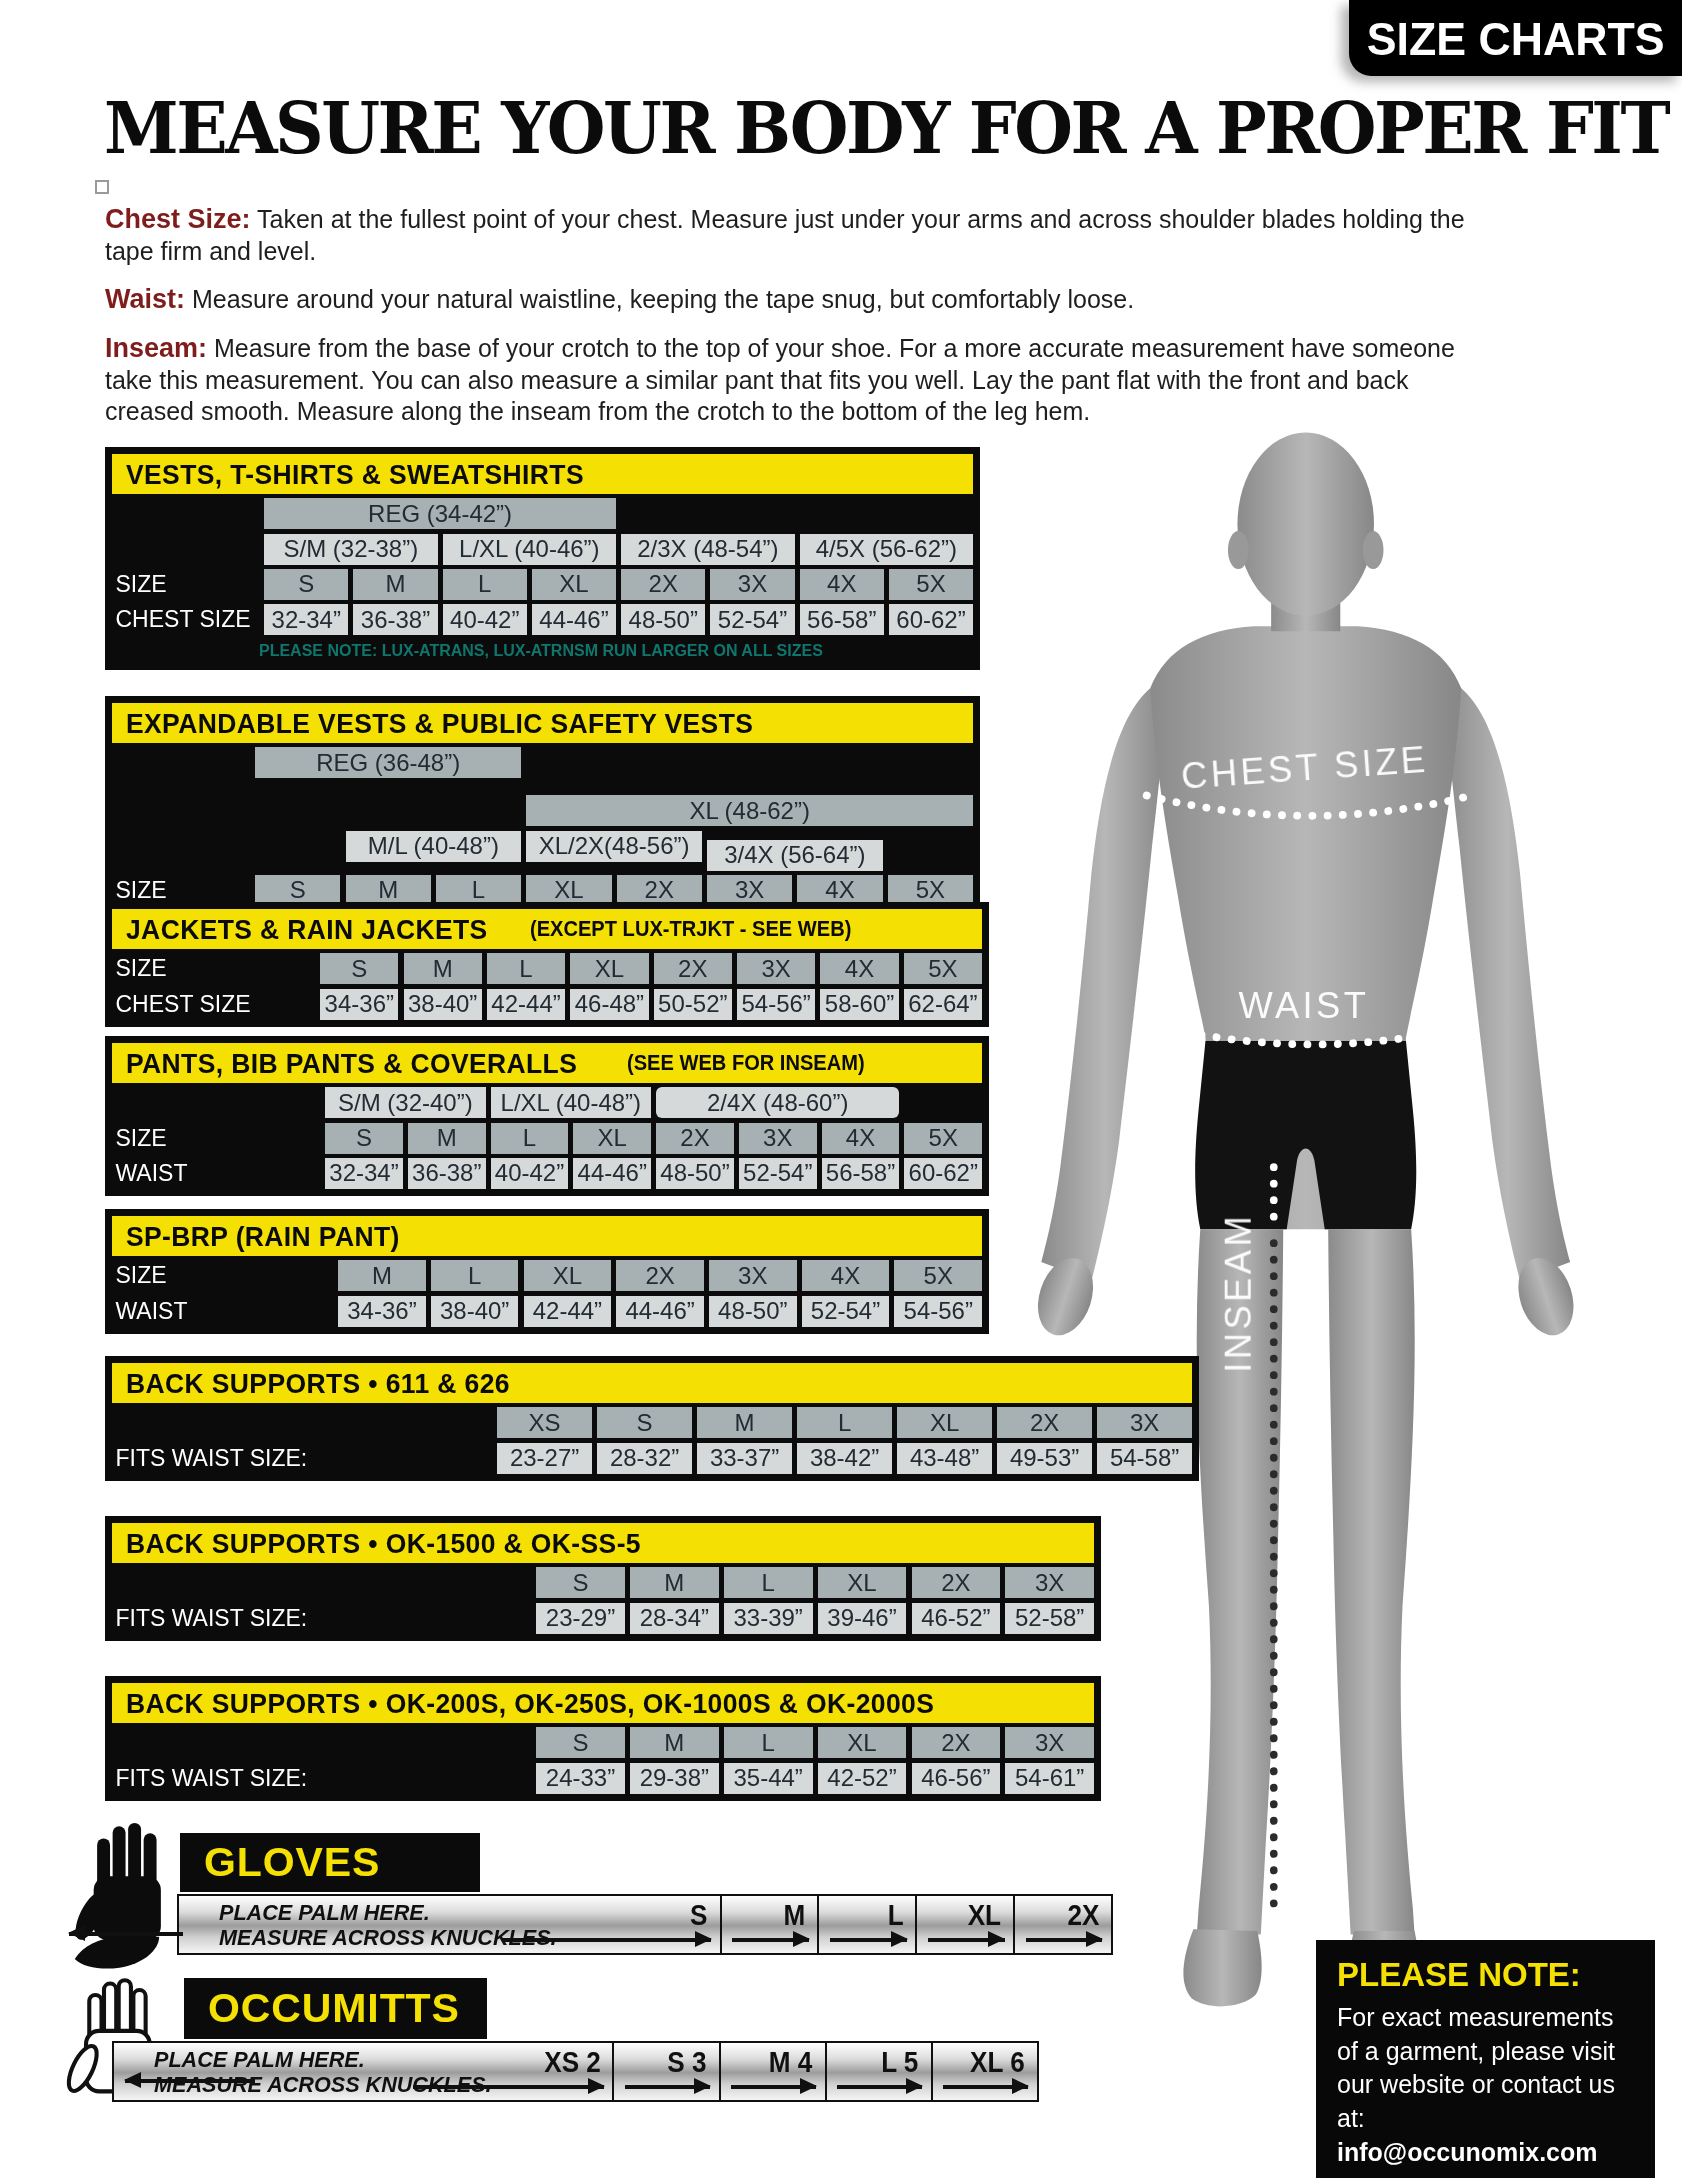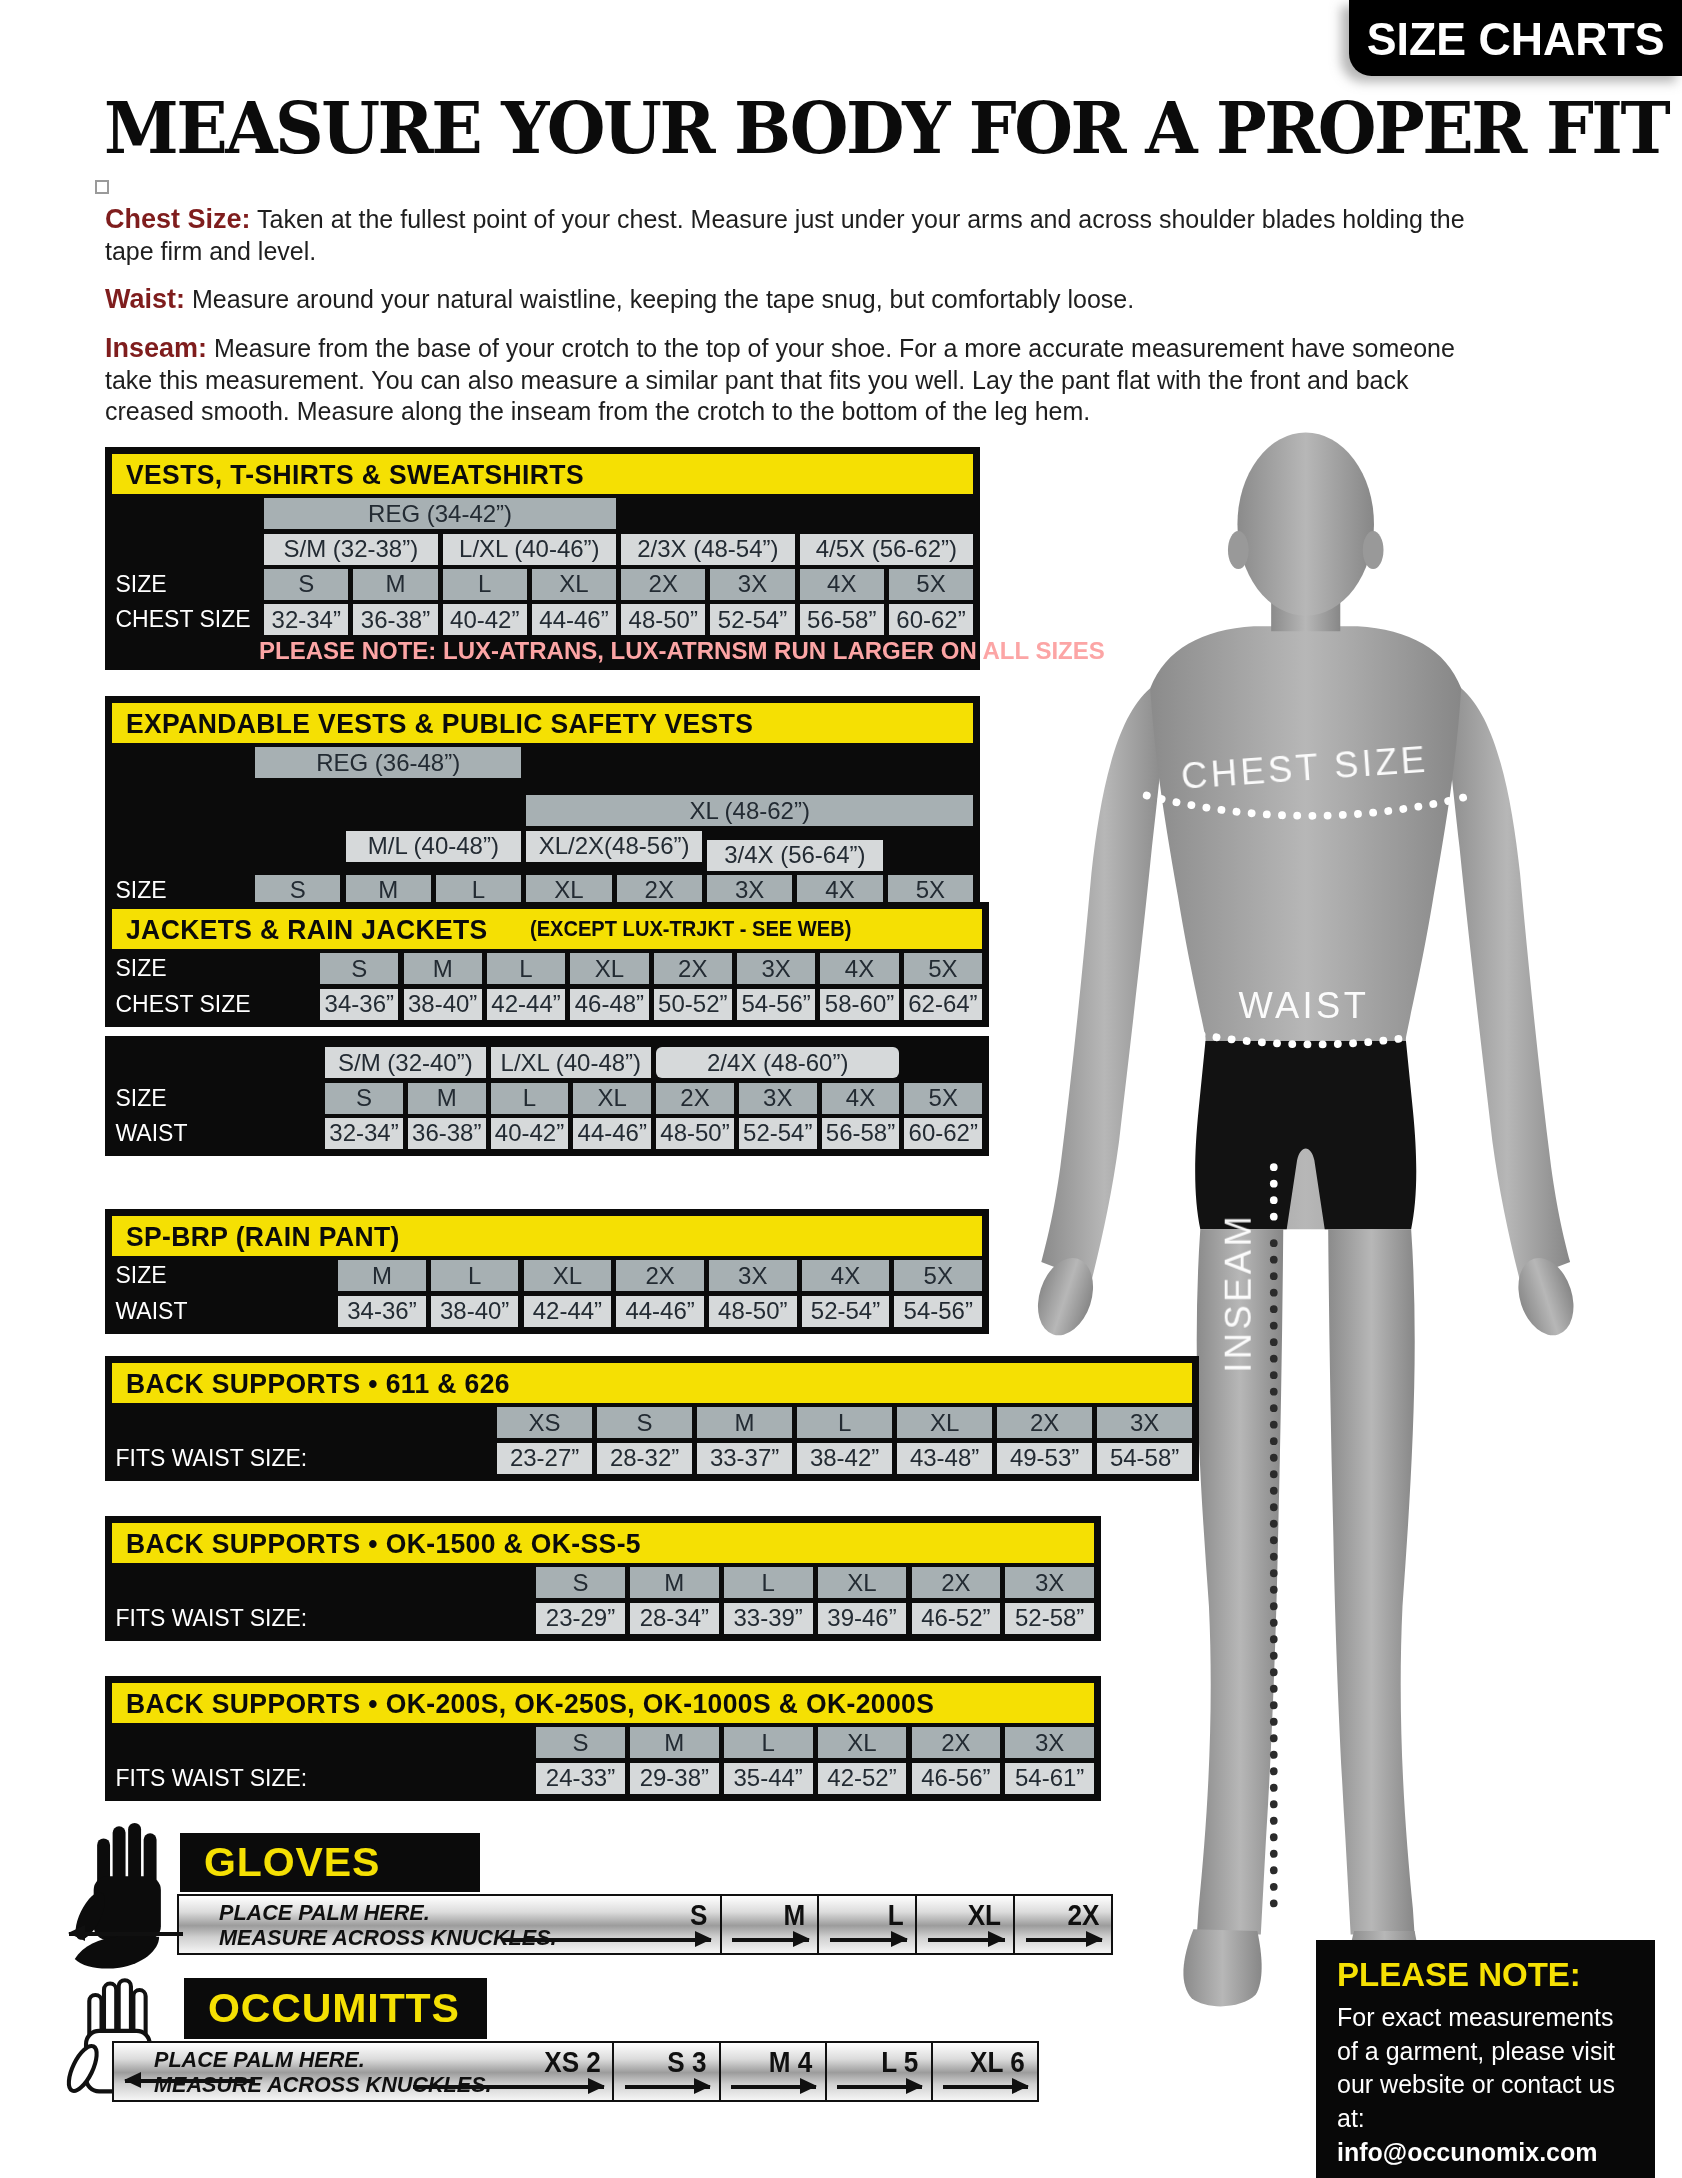--- a/index.html
+++ b/index.html
@@ -23,21 +23,21 @@
   
   .stable{position:absolute;background:#0b0b0b;padding:7px;box-sizing:border-box;z-index:2}
   .thead{background:#f5e003;height:40px;display:flex;align-items:center;padding:0 14px;gap:15.6px}
   .ttitle{font-weight:700;font-size:28.5px;color:#0b0b0b;white-space:nowrap;transform:scaleX(.93);transform-origin:left;letter-spacing:0.4px}
   .tsub{font-weight:700;font-size:21.6px;color:#0b0b0b;white-space:nowrap;transform:scaleX(.93);transform-origin:left}
   .trow{display:grid;column-gap:5.2px;margin-top:4.3px}
   .tcell{height:31px;display:flex;align-items:center;justify-content:center;font-size:24px;color:#232b33}
   .tone-medium{background:#a7b0b3}
   .tone-light{background:#d6d9da}
   .tlabel{color:#fff;font-size:23px;display:flex;align-items:center;padding-left:3.5px;white-space:nowrap}
-  .tfoot{margin-top:4.3px;padding-left:var(--labelw);color:#fca5a5;font-size:24px;font-weight:700;height:24px;
+  .tfoot{margin-top:4.3px;padding-left:var(--labelw);color:#0f766e;font-size:16px;font-weight:700;height:24px;
          display:flex;align-items:center;white-space:nowrap}
 
   
   .rlabel{position:absolute;background:#0b0b0b;display:flex;align-items:center;padding:0 24px;z-index:3}
   .rlabel span{font-size:41px;font-weight:700;color:#f5e003;letter-spacing:0.9px}
   .ruler{position:absolute;display:flex;border:2.6px solid #101010;box-sizing:border-box;z-index:2;
     background:linear-gradient(180deg,#ffffff 0%,#dcdcdc 28%,#9c9c9c 52%,#cfcfcf 72%,#f5f5f5 100%)}
   .rcell{position:relative;box-sizing:border-box}
   .rcell + .rcell{border-left:2.6px solid #101010}
   .rsize{position:absolute;top:2.6px;right:12px;font-weight:700;font-size:29px;color:#101010;
@@ -218,20 +218,24 @@
           <div class="tcell tone-light">42-44”</div>
           <div class="tcell tone-light">46-48”</div>
           <div class="tcell tone-light">50-52”</div>
           <div class="tcell tone-light">54-56”</div>
           <div class="tcell tone-light">58-60”</div>
           <div class="tcell tone-light">62-64”</div>
         </div>
       </div>
     </div>
   <div class="stable" style="left:105px;top:1036px;width:884px;--labelw:208px">
+      <div class="thead">
+        <span class="ttitle">PANTS, BIB PANTS &amp; COVERALLS</span>
+        <span class="tsub">(SEE WEB FOR INSEAM)</span>
+      </div>
       <div class="tbody-x">
         <div class="trow" style="grid-template-columns: var(--labelw) repeat(8,1fr);">
           <div class="tcell tone-light" style="grid-column: 2 / span 2;">S/M (32-40”)</div>
           <div class="tcell tone-light" style="grid-column: 4 / span 2;">L/XL (40-48”)</div>
           <div class="tcell tone-light" style="grid-column: 6 / span 3; border-radius: 6px;">2/4X (48-60”)</div>
         </div>
         <div class="trow" style="grid-template-columns: var(--labelw) repeat(8,1fr);">
           <div class="tlabel">SIZE</div>
           <div class="tcell tone-medium">S</div>
           <div class="tcell tone-medium">M</div>

